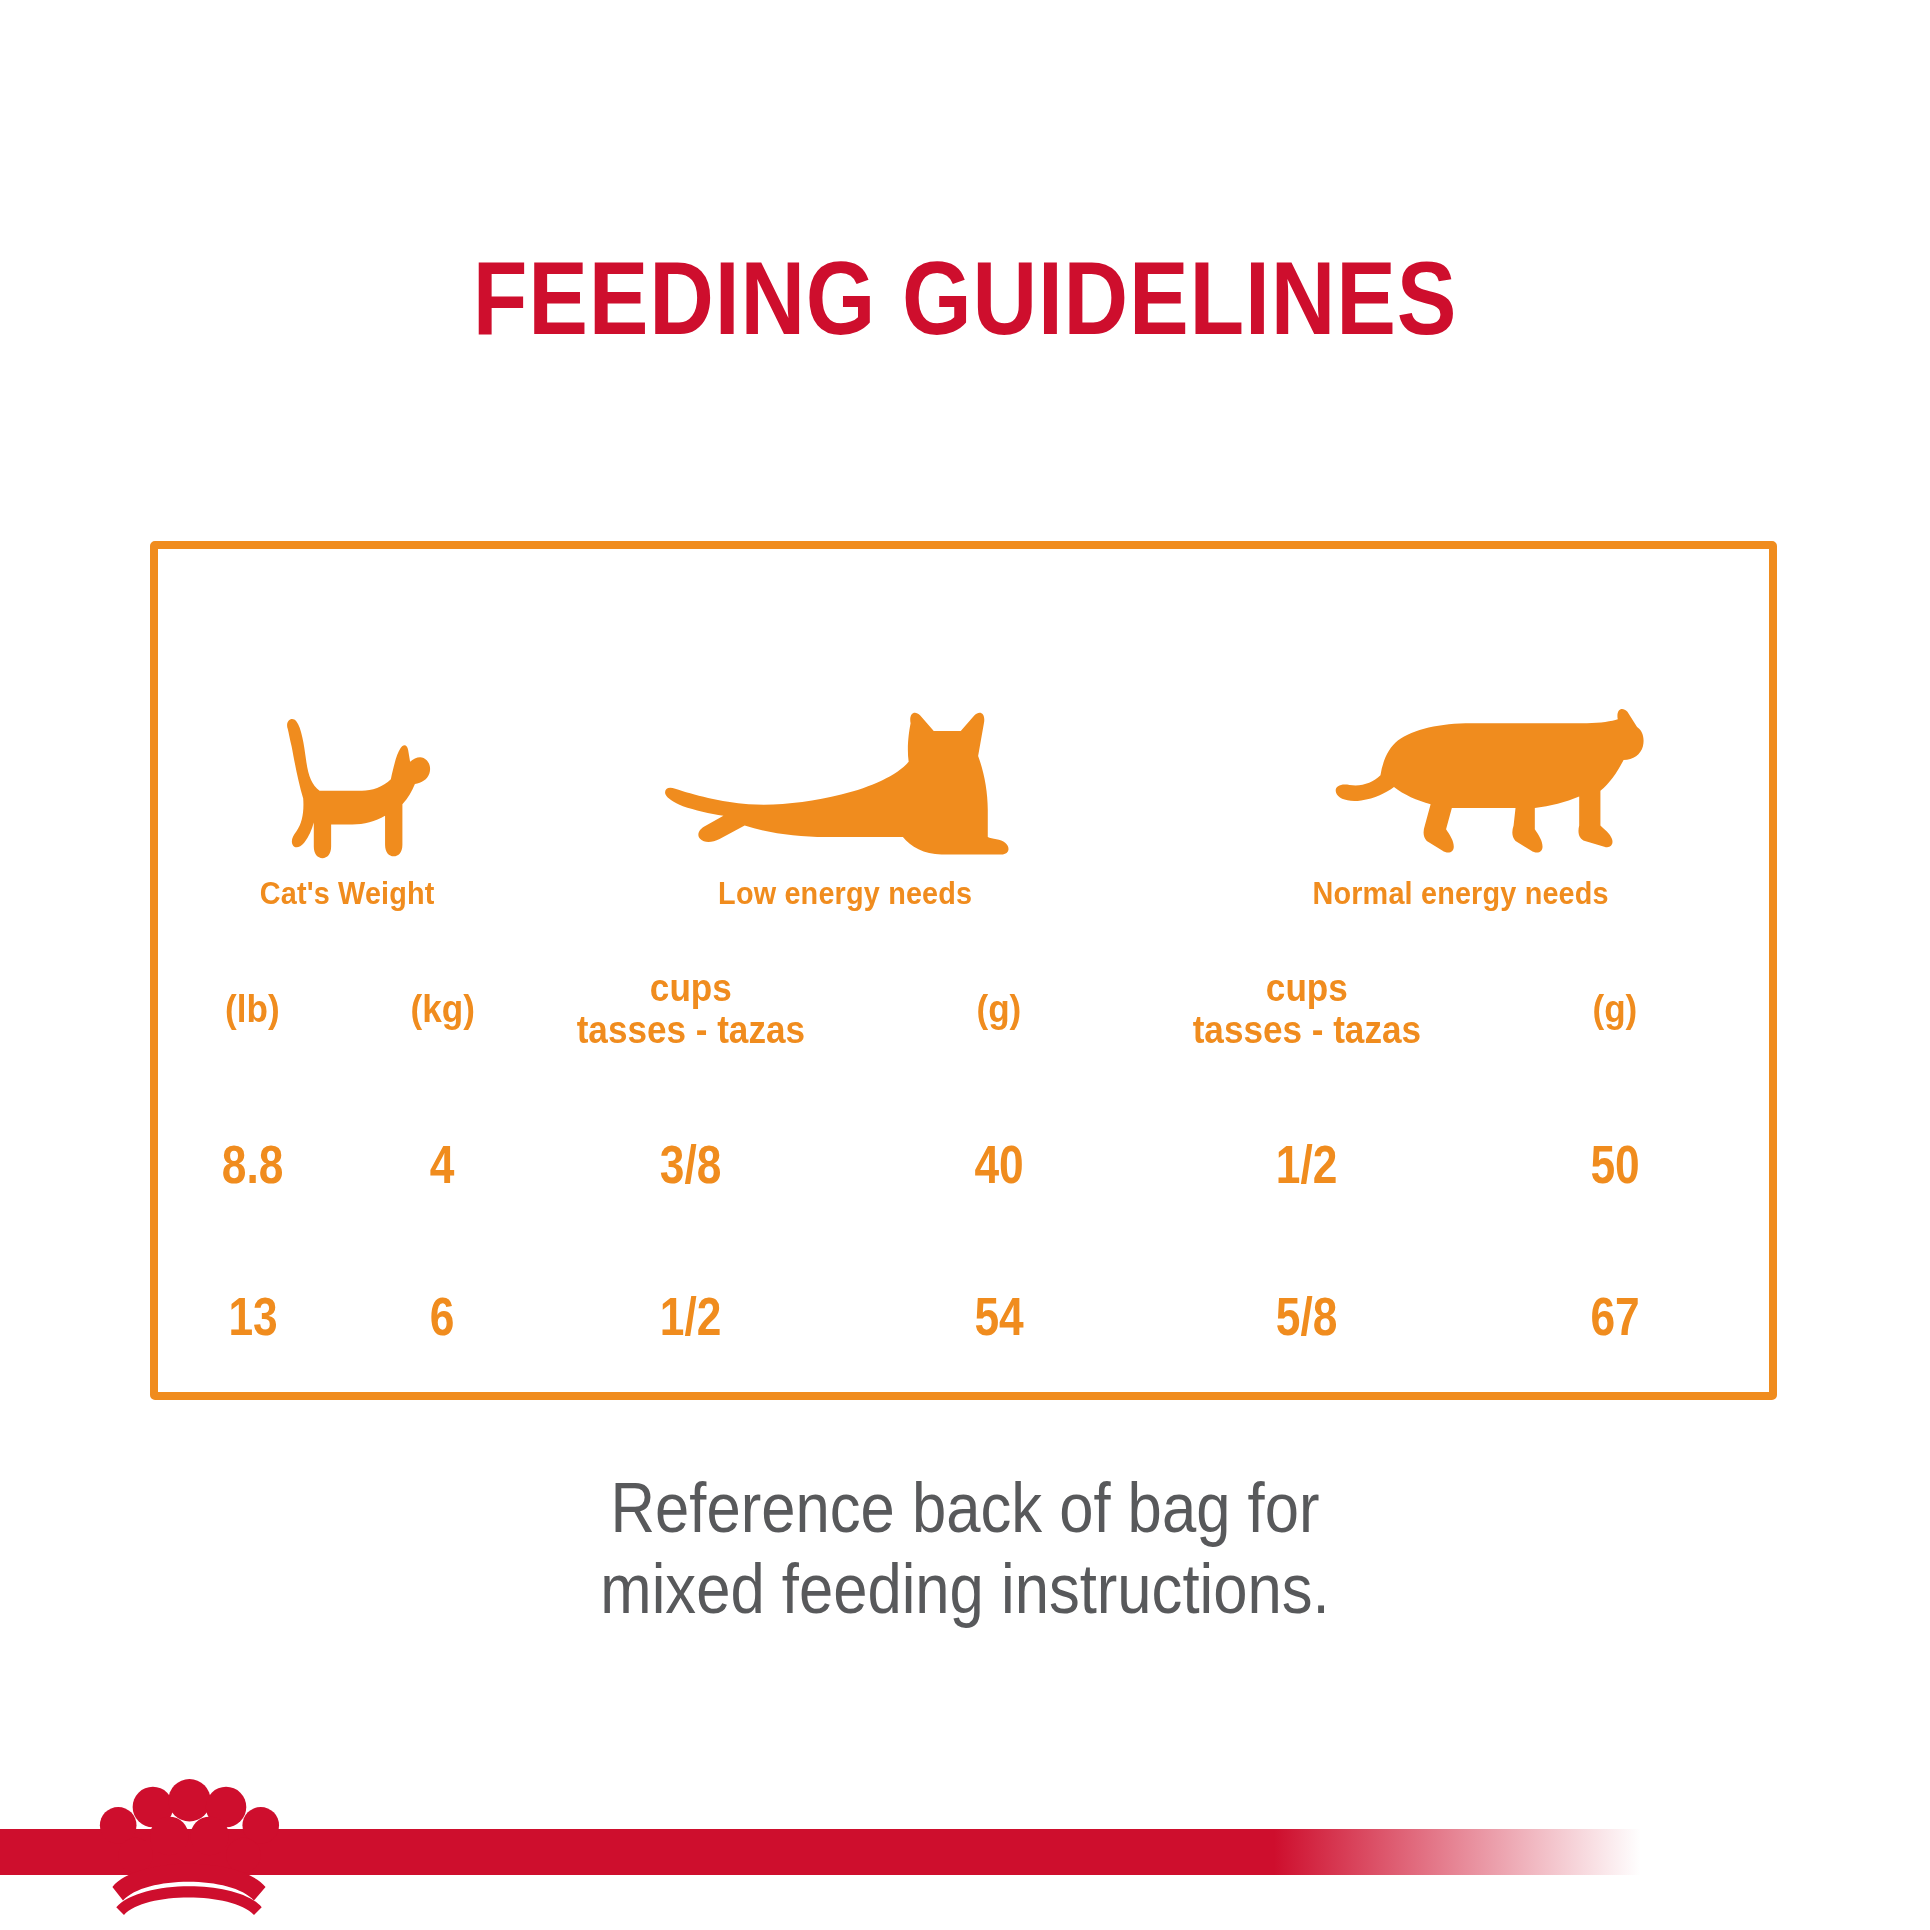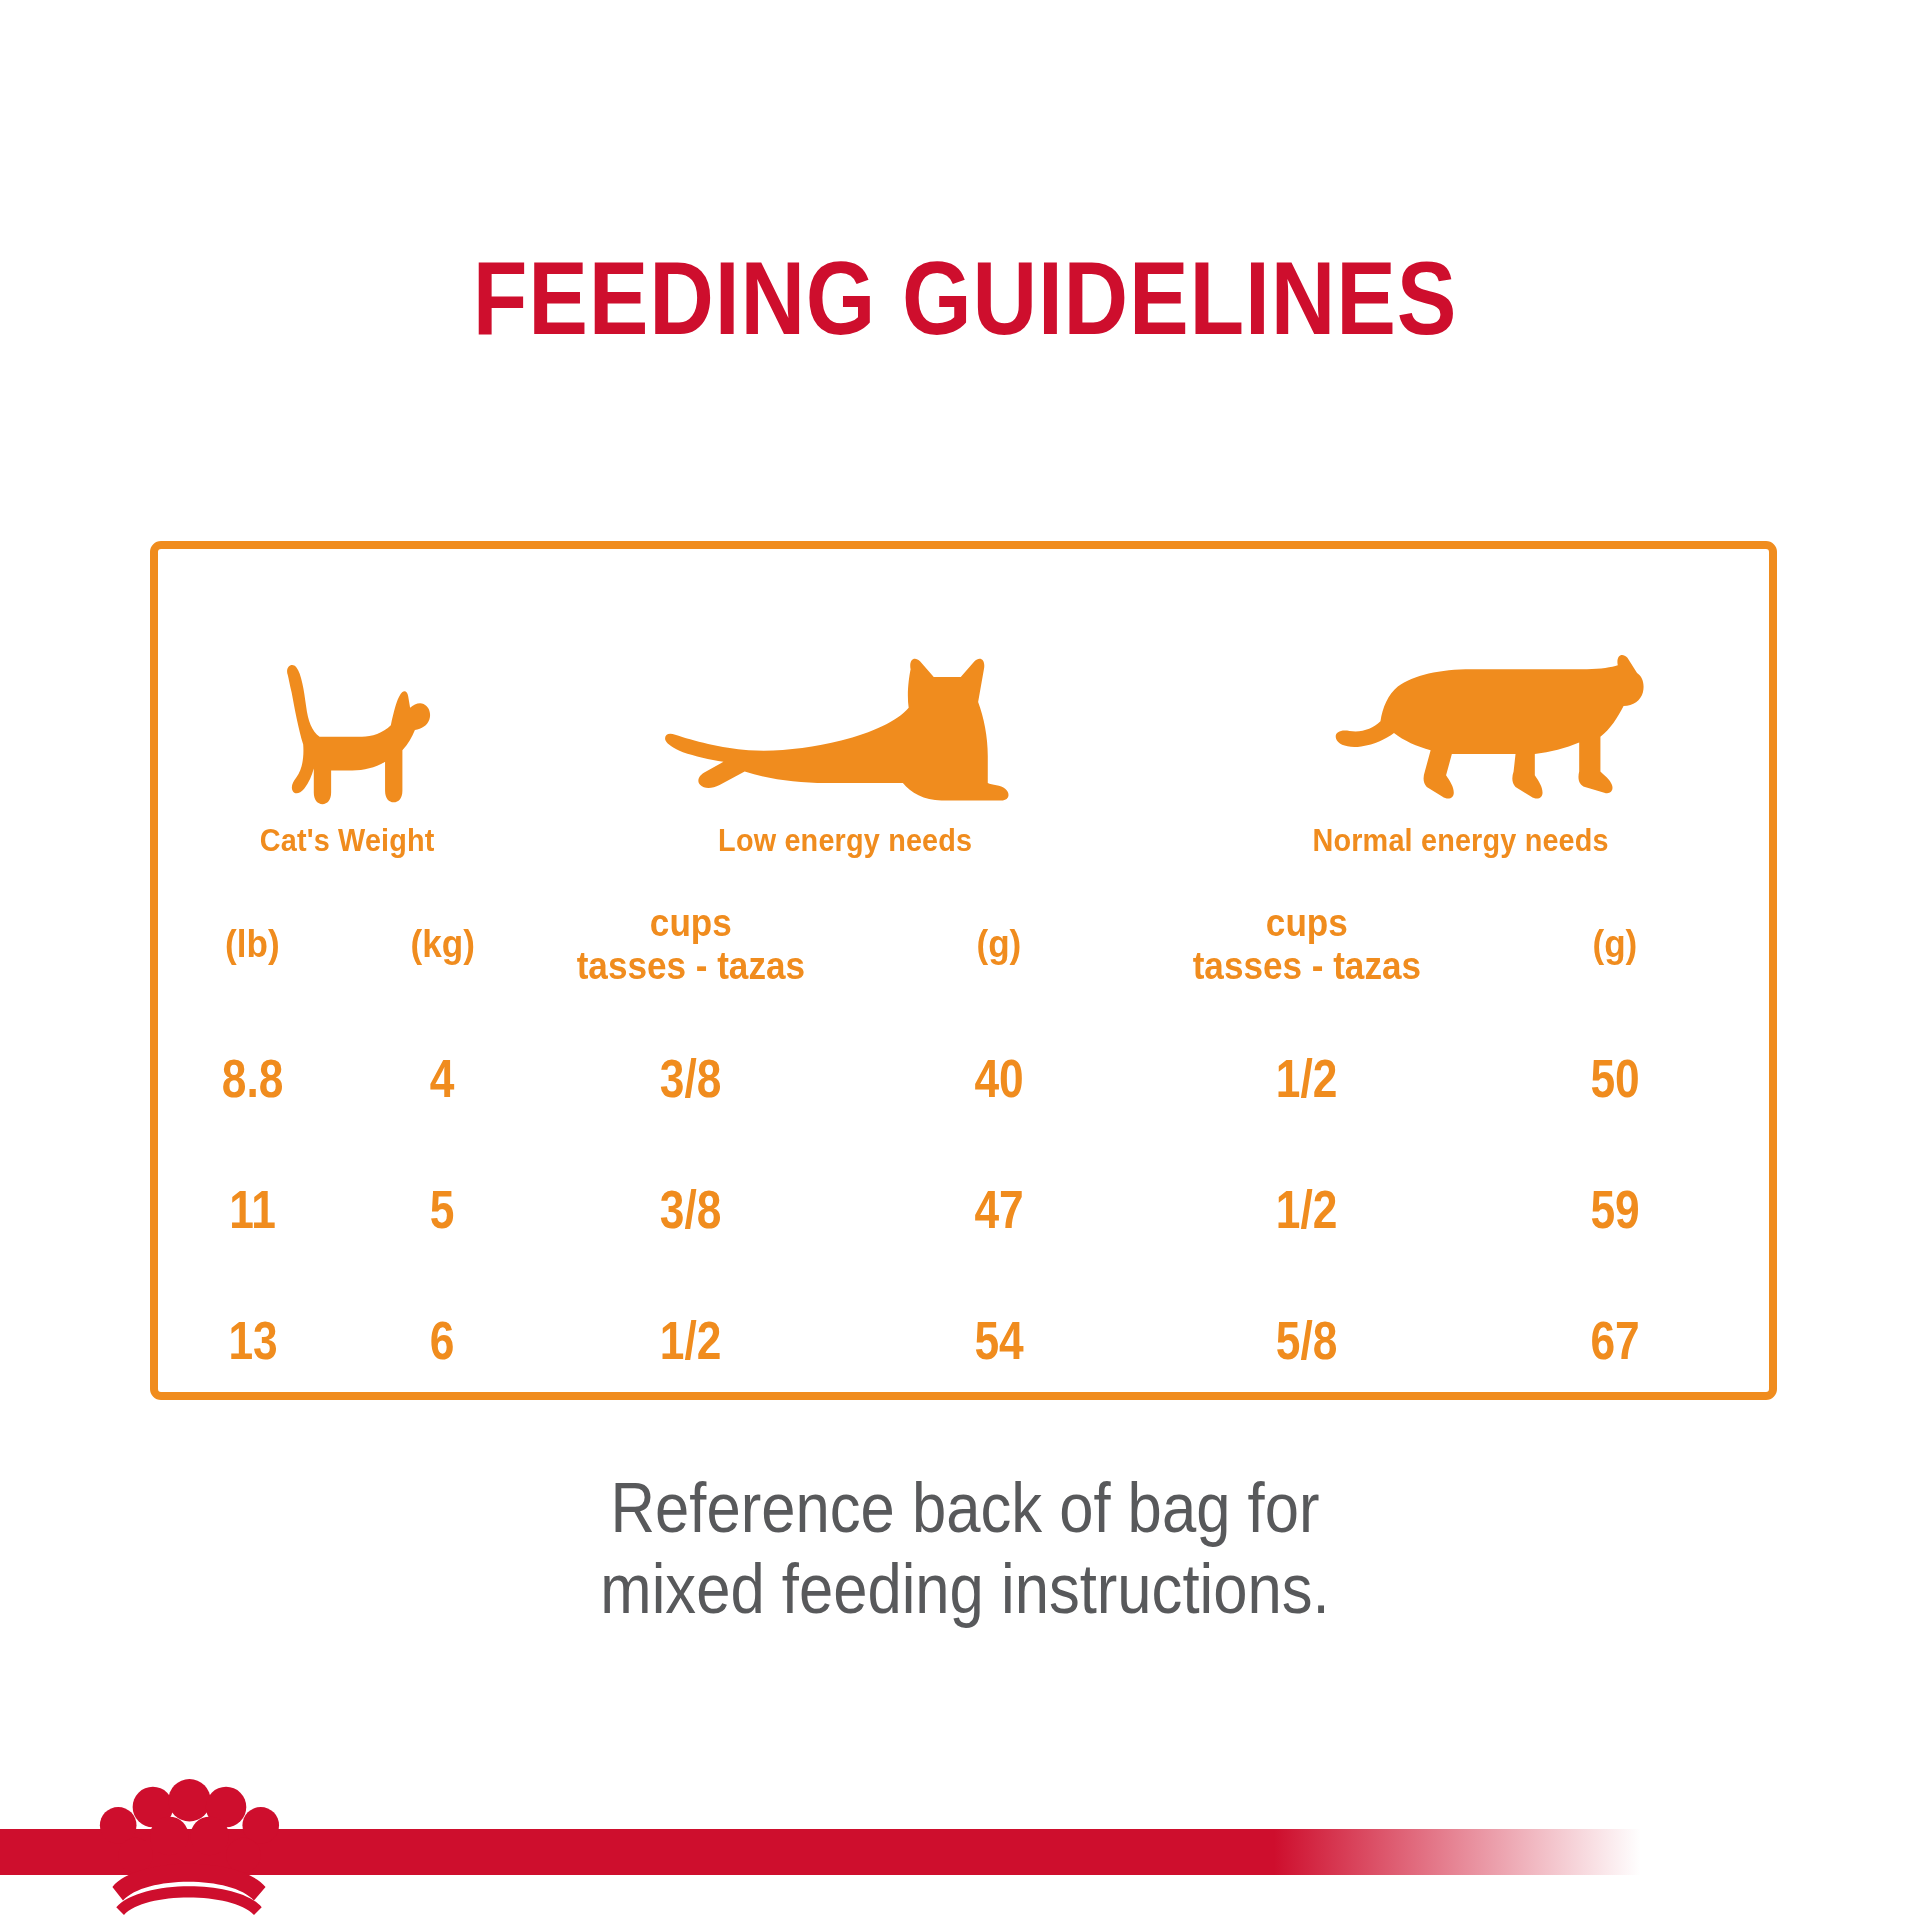--- a/index.html
+++ b/index.html
@@ -34,21 +34,21 @@
   }
 
   
   .table-wrap {
     position: absolute;
     left: 150px;
     top: 541px;
     width: 1627px;
     height: 859px;
     border: 8.7px solid #F08C1E;
-    border-radius: 11px;
+    border-radius: 5px;
     box-sizing: border-box;
     background: #ffffff;
   }
 
   .tbl {
     width: 100%;
     height: 100%;
     border-collapse: collapse;
     table-layout: fixed;
   }
@@ -273,40 +273,20 @@
         <span class="data-txt">40</span>
       </td>
       <td class="hsep-thin vsep-thin">
         <span class="data-txt">1/2</span>
       </td>
       <td class="hsep-thin">
         <span class="data-txt">50</span>
       </td>
     </tr>
 
-    <tr class="data-row">
-      <td class="hsep-thin vsep-thin">
-        <span class="data-txt">11</span>
-      </td>
-      <td class="hsep-thin vsep-thick">
-        <span class="data-txt">5</span>
-      </td>
-      <td class="hsep-thin vsep-thin">
-        <span class="data-txt">3/8</span>
-      </td>
-      <td class="hsep-thin vsep-thick">
-        <span class="data-txt">47</span>
-      </td>
-      <td class="hsep-thin vsep-thin">
-        <span class="data-txt">1/2</span>
-      </td>
-      <td class="hsep-thin">
-        <span class="data-txt">59</span>
-      </td>
-    </tr>
 
     <tr class="data-row">
       <td class="vsep-thin">
         <span class="data-txt">13</span>
       </td>
       <td class="vsep-thick">
         <span class="data-txt">6</span>
       </td>
       <td class="vsep-thin">
         <span class="data-txt">1/2</span>

